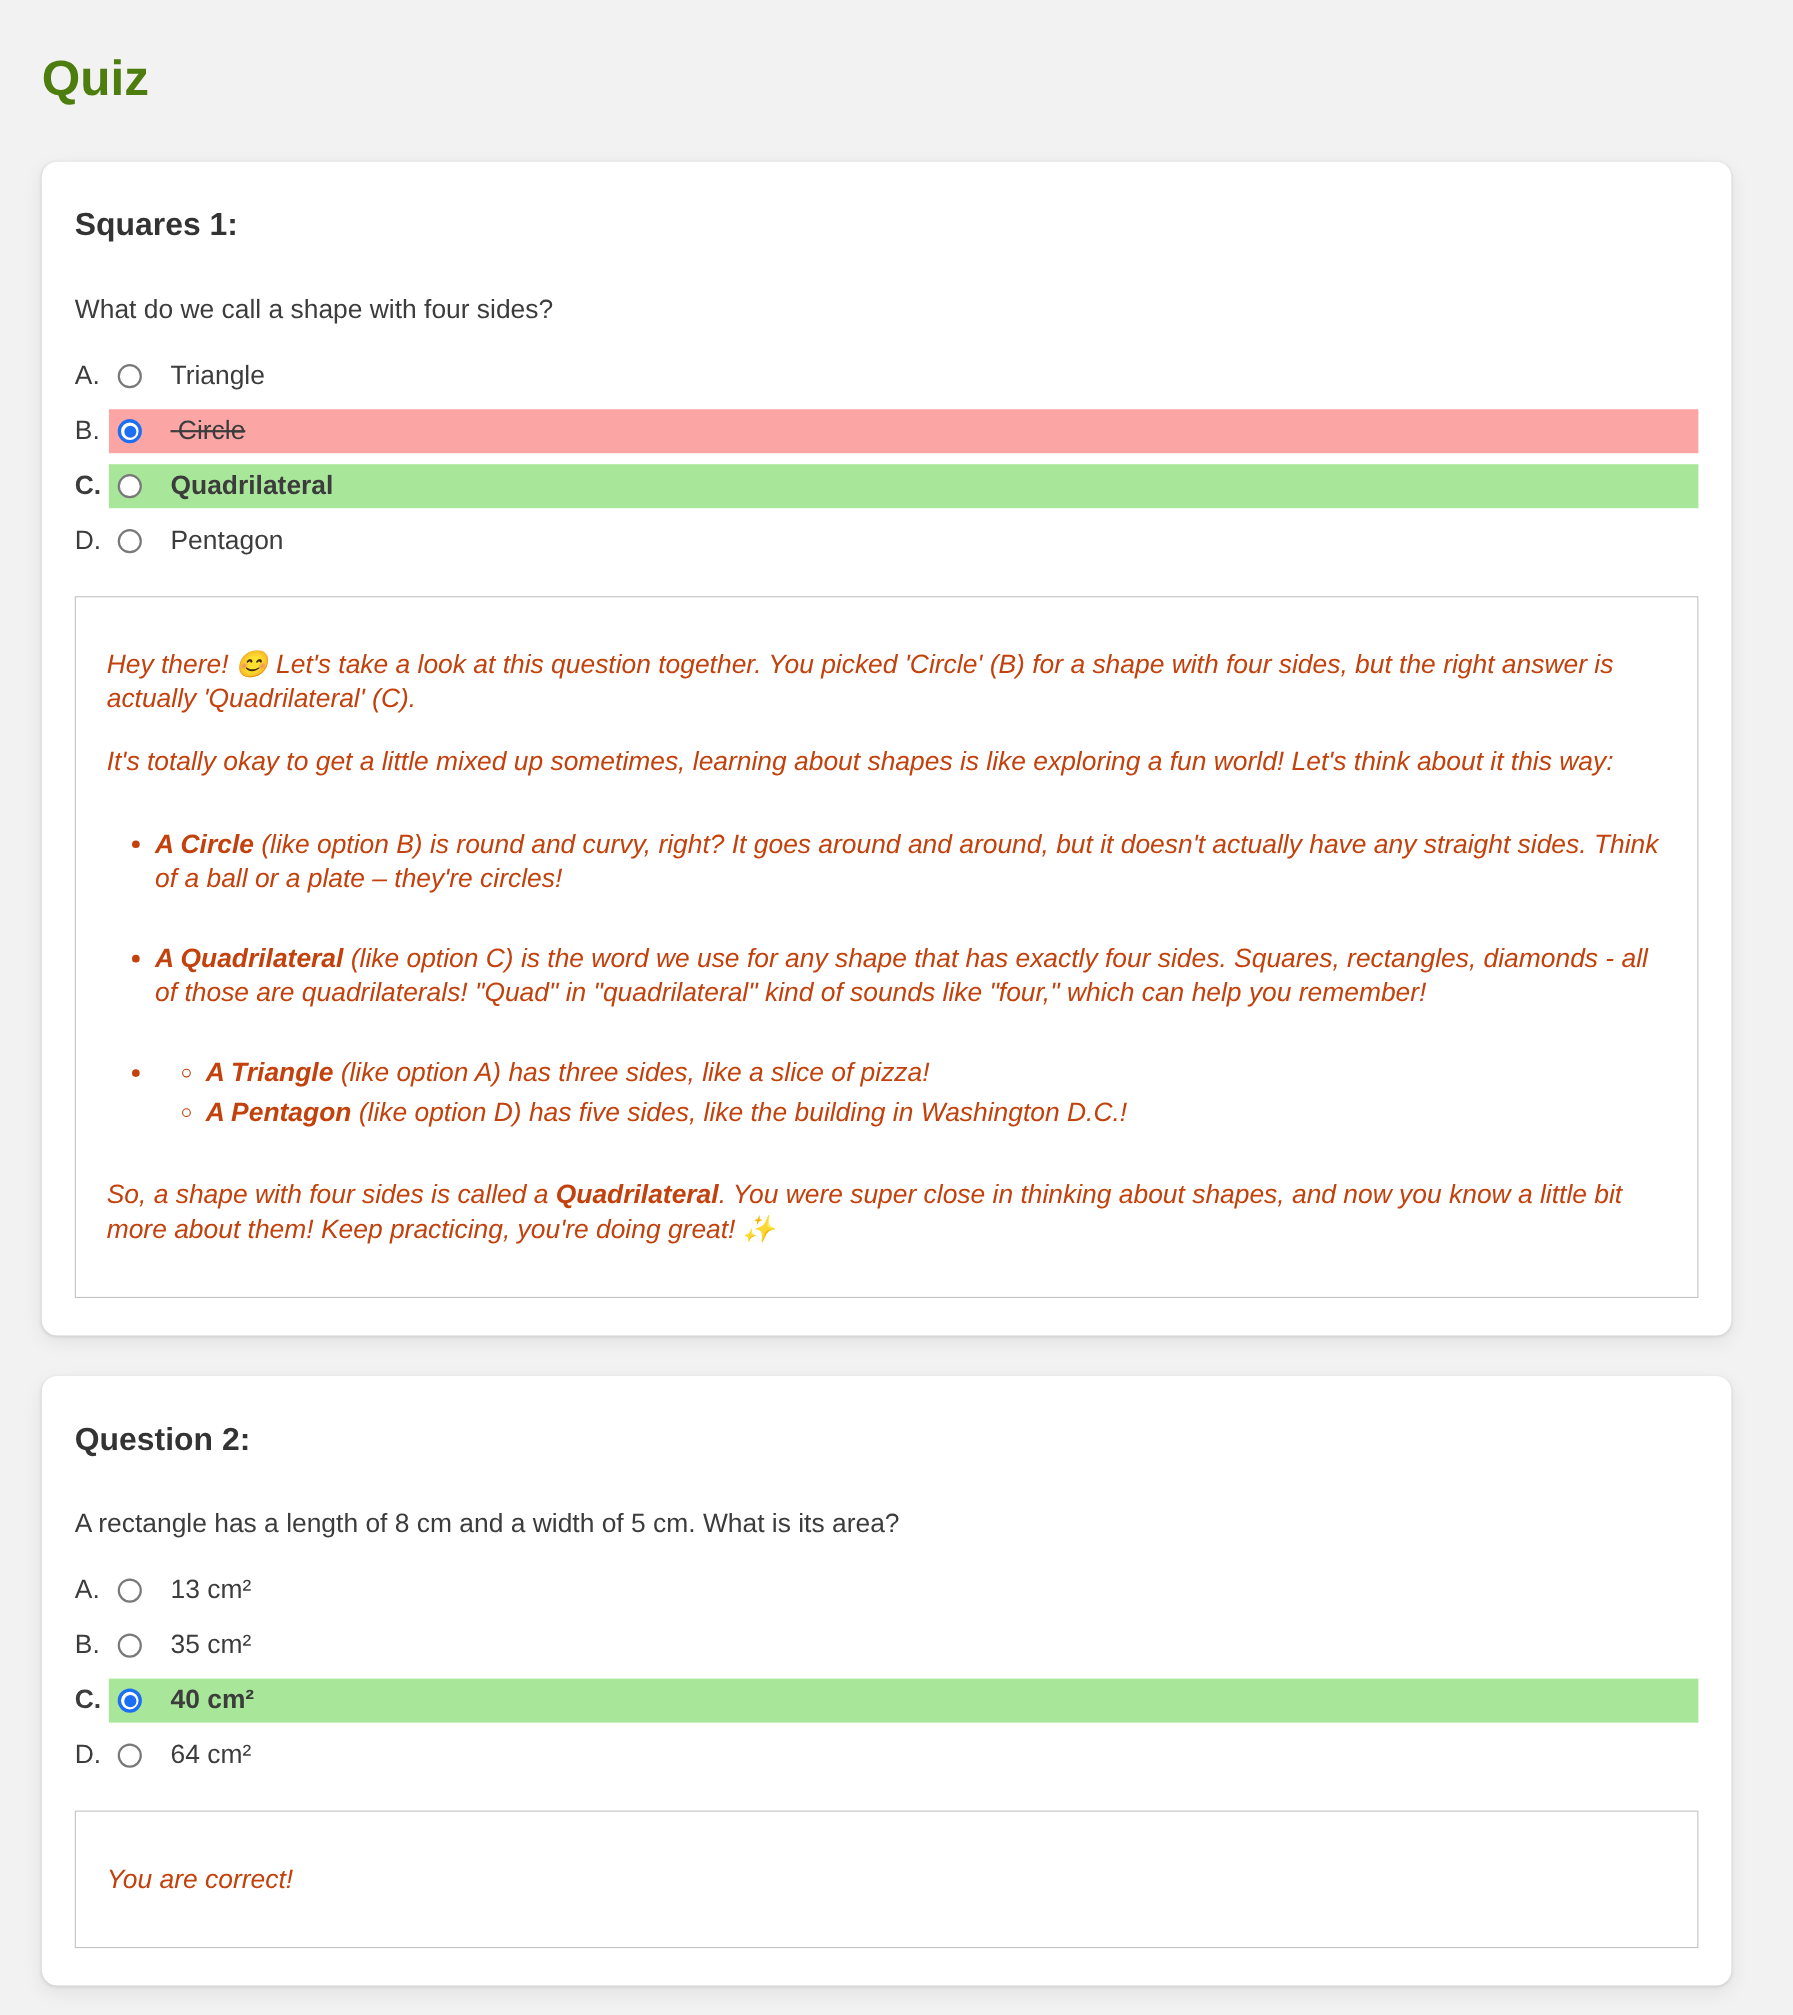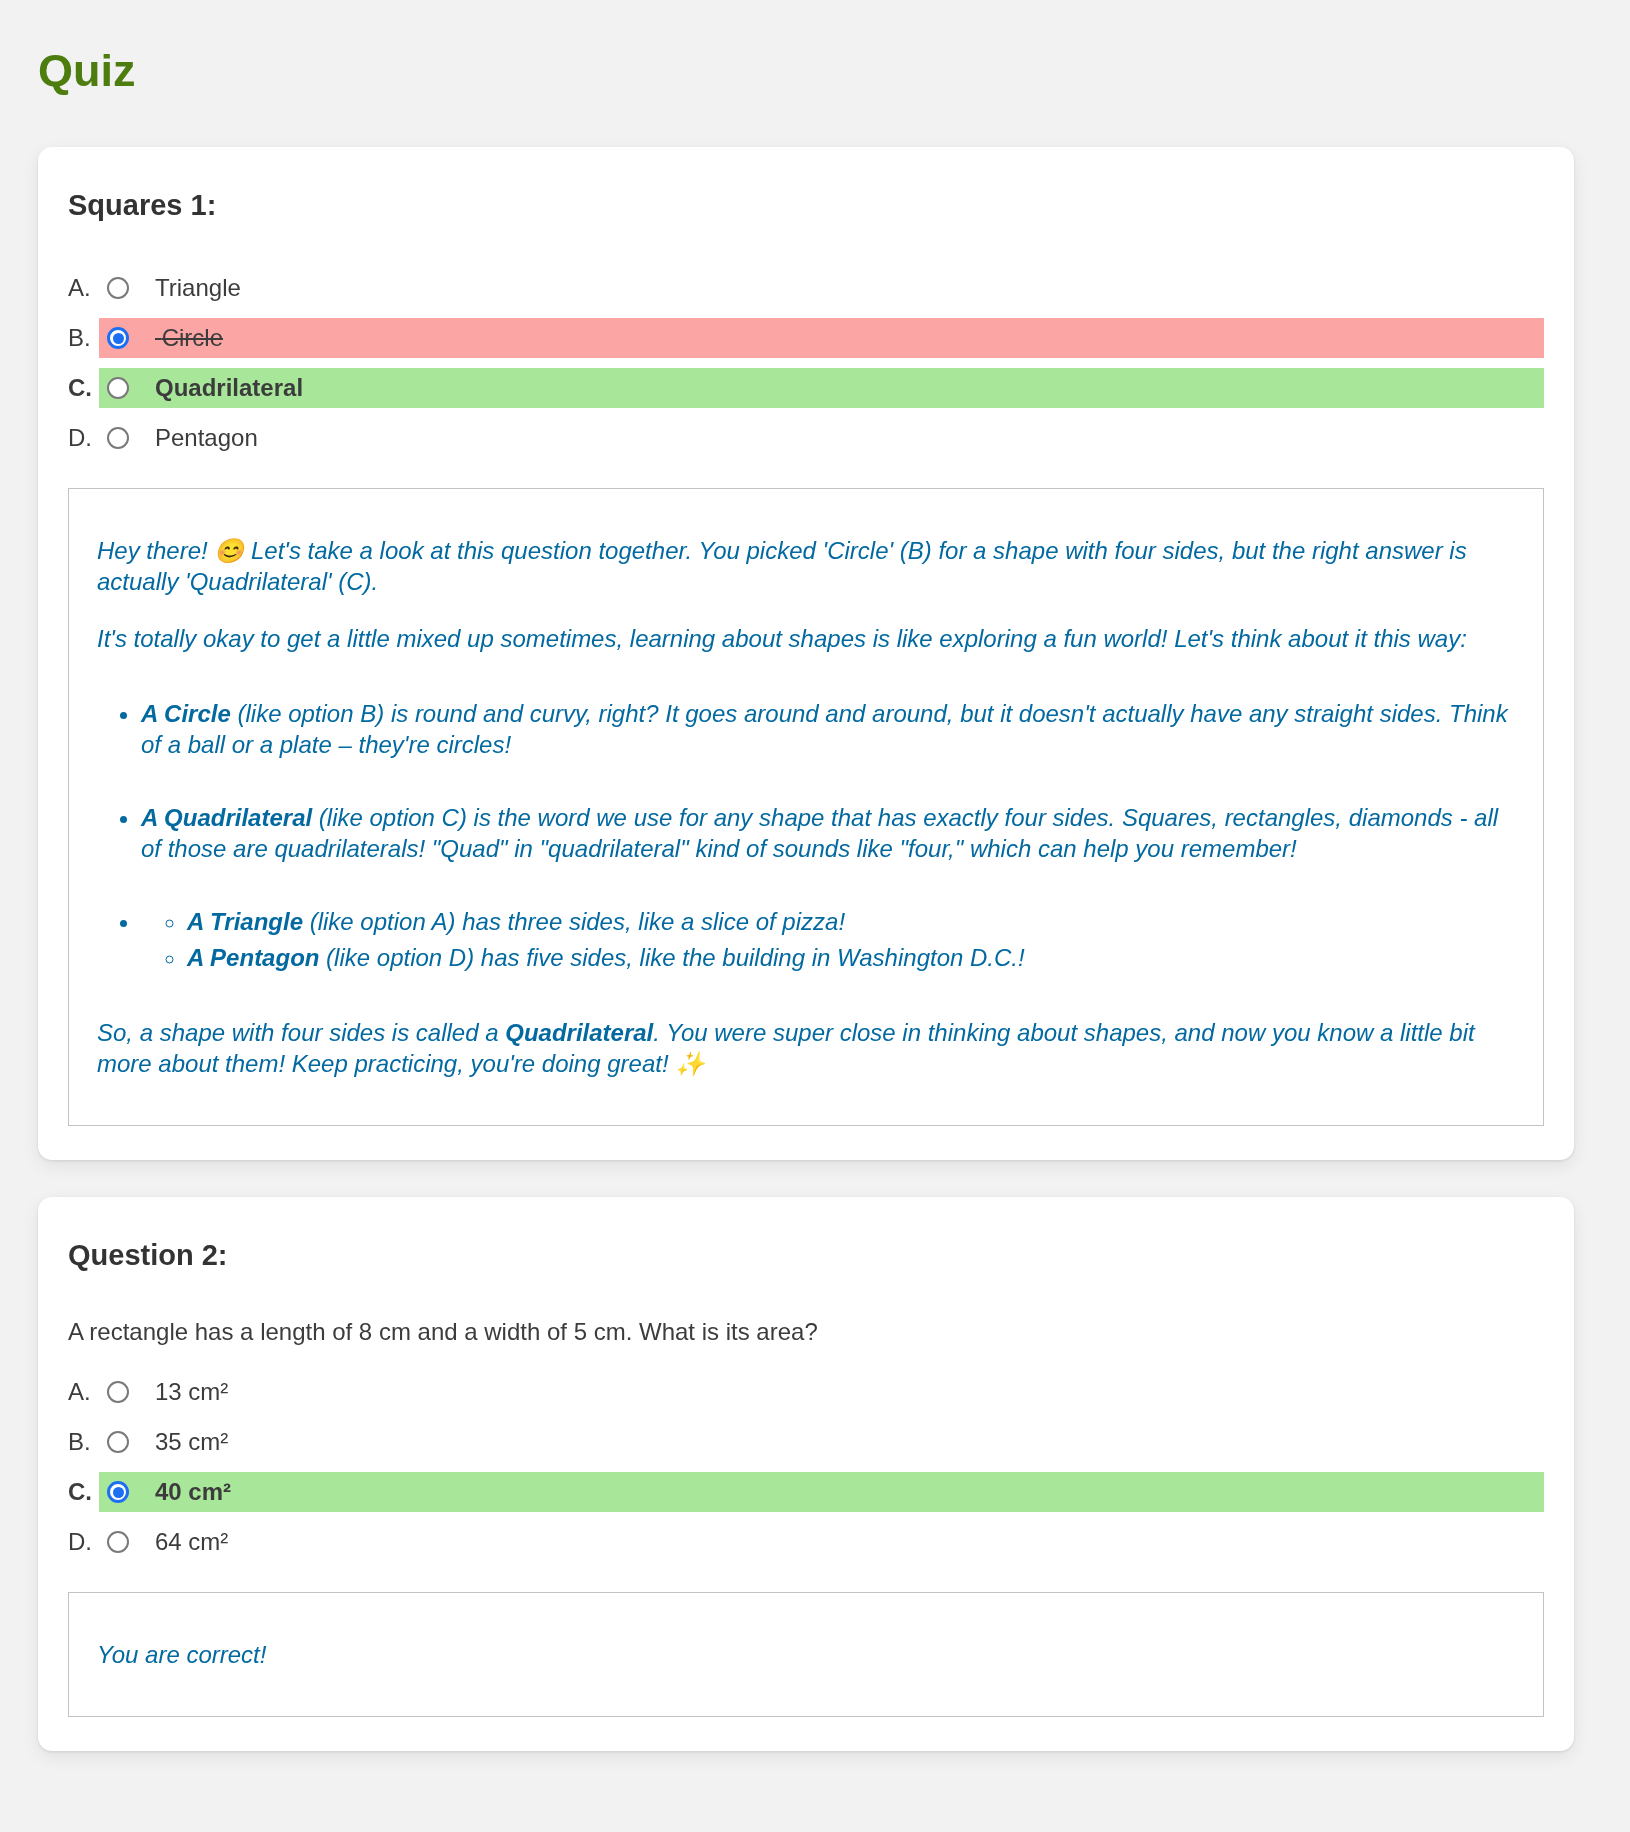--- a/index.html
+++ b/index.html
@@ -84,21 +84,21 @@
     background: #1c6ef2;
   }
 
   .feedback {
     border: 1px solid #c3c3c3;
     margin-top: 30px;
     padding: 20px 28px;
     font-style: italic;
     font-size: 24px;
     line-height: 31px;
-    color: #0369a1;
+    color: #c2410c;
     background: #ffffff;
   }
   .feedback p { margin: 26px 0; }
   .feedback strong { font-weight: 700; }
   .feedback > ul {
     margin: 44px 0;
     padding-left: 44px;
     list-style: disc;
   }
   .feedback > ul > li { margin-bottom: 42px; }
@@ -111,20 +111,21 @@
   }
   .feedback ul ul li { margin: 0 0 5px 0; }
 </style>
 </head>
 <body>
 
 <h1 class="page-title">Quiz</h1>
 
 <section class="card">
   <h2 class="q-heading">Squares 1:</h2>
+  <p class="q-text">What do we call a shape with four sides?</p>
 
   <div class="options">
     <div class="opt">
       <span class="letter">A.</span>
       <span class="optbody">
         <span class="radio"></span>
         <span class="optlabel">Triangle</span>
       </span>
     </div>
     <div class="opt hl-incorrect">

